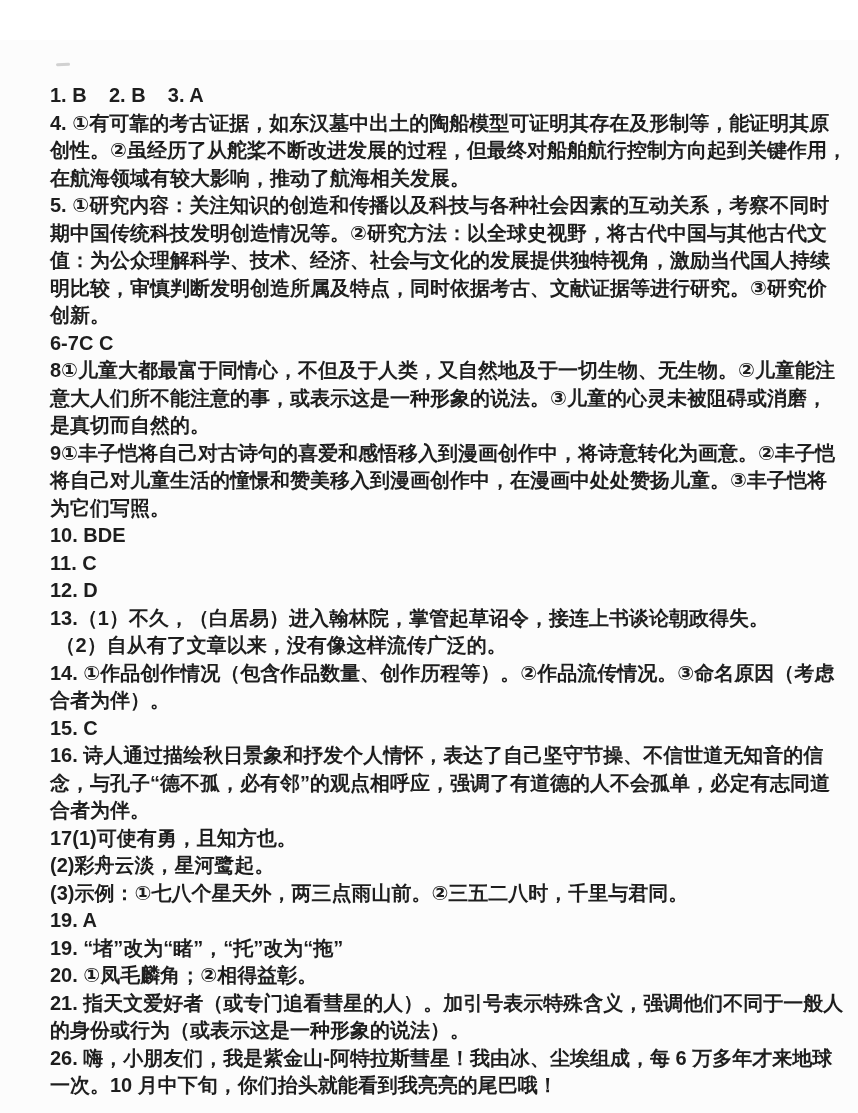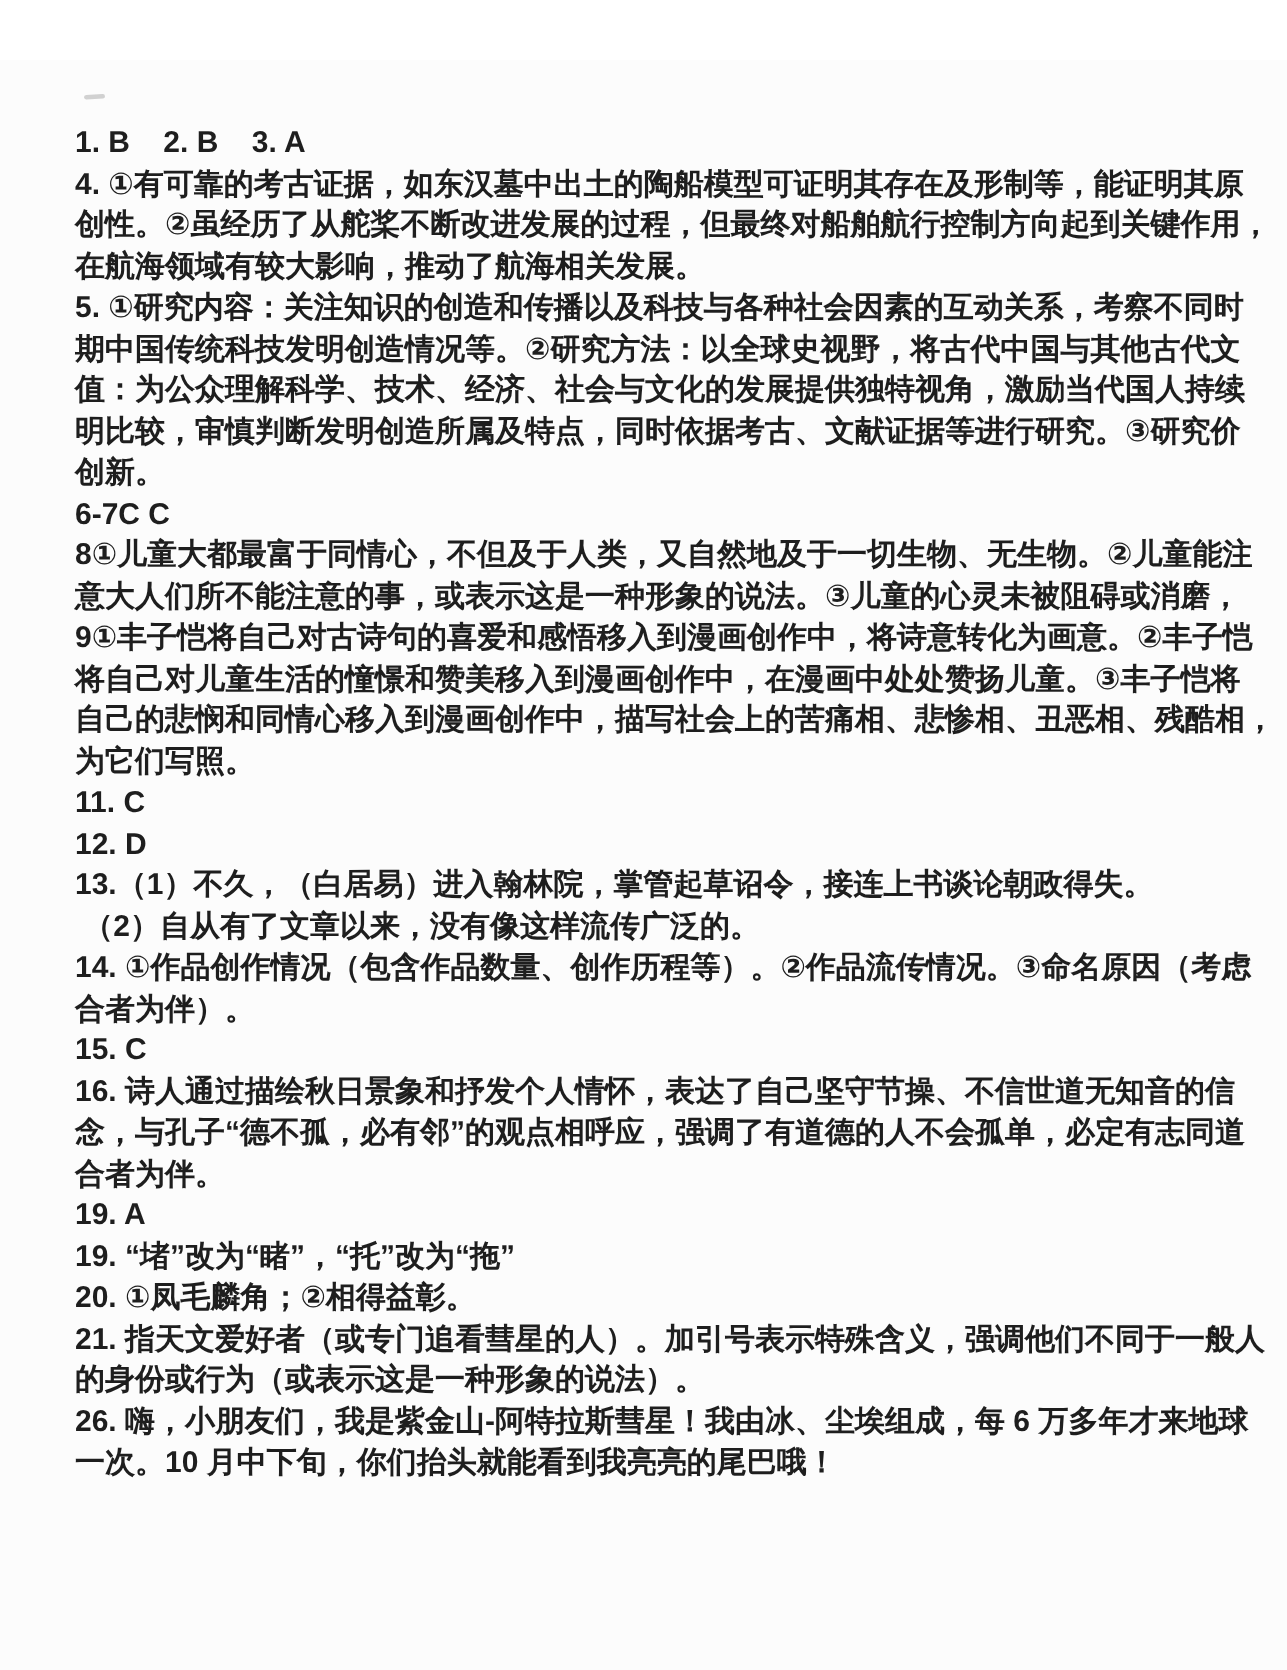--- a/index.html
+++ b/index.html
@@ -91,26 +91,29 @@
         <div class="line">值：为公众理解科学、技术、经济、社会与文化的发展提供独特视角，激励当代国人持续</div>
         <div class="line">明比较，审慎判断发明创造所属及特点，同时依据考古、文献证据等进行研究。③研究价</div>
         <div class="line">创新。</div>
       </div>
       <div class="answer-item">
         <div class="line">6-7C C</div>
       </div>
       <div class="answer-item">
         <div class="line">8①儿童大都最富于同情心，不但及于人类，又自然地及于一切生物、无生物。②儿童能注</div>
         <div class="line">意大人们所不能注意的事，或表示这是一种形象的说法。③儿童的心灵未被阻碍或消磨，</div>
+        <div class="line">是真切而自然的。</div>
       </div>
       <div class="answer-item">
         <div class="line">9①丰子恺将自己对古诗句的喜爱和感悟移入到漫画创作中，将诗意转化为画意。②丰子恺</div>
         <div class="line">将自己对儿童生活的憧憬和赞美移入到漫画创作中，在漫画中处处赞扬儿童。③丰子恺将</div>
-        <div class="line">自己的悲悯和同情心移入到漫画创作中，描写社会上的苦痛相、悲惨相、丑恶相、残酷相，</div>
         <div class="line">为它们写照。</div>
+      </div>
+      <div class="answer-item">
+        <div class="line">10. BDE</div>
       </div>
       <div class="answer-item">
         <div class="line">11. C</div>
       </div>
       <div class="answer-item">
         <div class="line">12. D</div>
       </div>
       <div class="answer-item">
         <div class="line">13.（1）不久，（白居易）进入翰林院，掌管起草诏令，接连上书谈论朝政得失。</div>
         <div class="line"> （2）自从有了文章以来，没有像这样流传广泛的。</div>
@@ -119,20 +122,25 @@
         <div class="line">14. ①作品创作情况（包含作品数量、创作历程等）。②作品流传情况。③命名原因（考虑</div>
         <div class="line">合者为伴）。</div>
       </div>
       <div class="answer-item">
         <div class="line">15. C</div>
       </div>
       <div class="answer-item">
         <div class="line">16. 诗人通过描绘秋日景象和抒发个人情怀，表达了自己坚守节操、不信世道无知音的信</div>
         <div class="line">念，与孔子“德不孤，必有邻”的观点相呼应，强调了有道德的人不会孤单，必定有志同道</div>
         <div class="line">合者为伴。</div>
+      </div>
+      <div class="answer-item">
+        <div class="line">17(1)可使有勇，且知方也。</div>
+        <div class="line">(2)彩舟云淡，星河鹭起。</div>
+        <div class="line">(3)示例：①七八个星天外，两三点雨山前。②三五二八时，千里与君同。</div>
       </div>
       <div class="answer-item">
         <div class="line">19. A</div>
       </div>
       <div class="answer-item">
         <div class="line">19. “堵”改为“睹”，“托”改为“拖”</div>
       </div>
       <div class="answer-item">
         <div class="line">20. ①凤毛麟角；②相得益彰。</div>
       </div>

